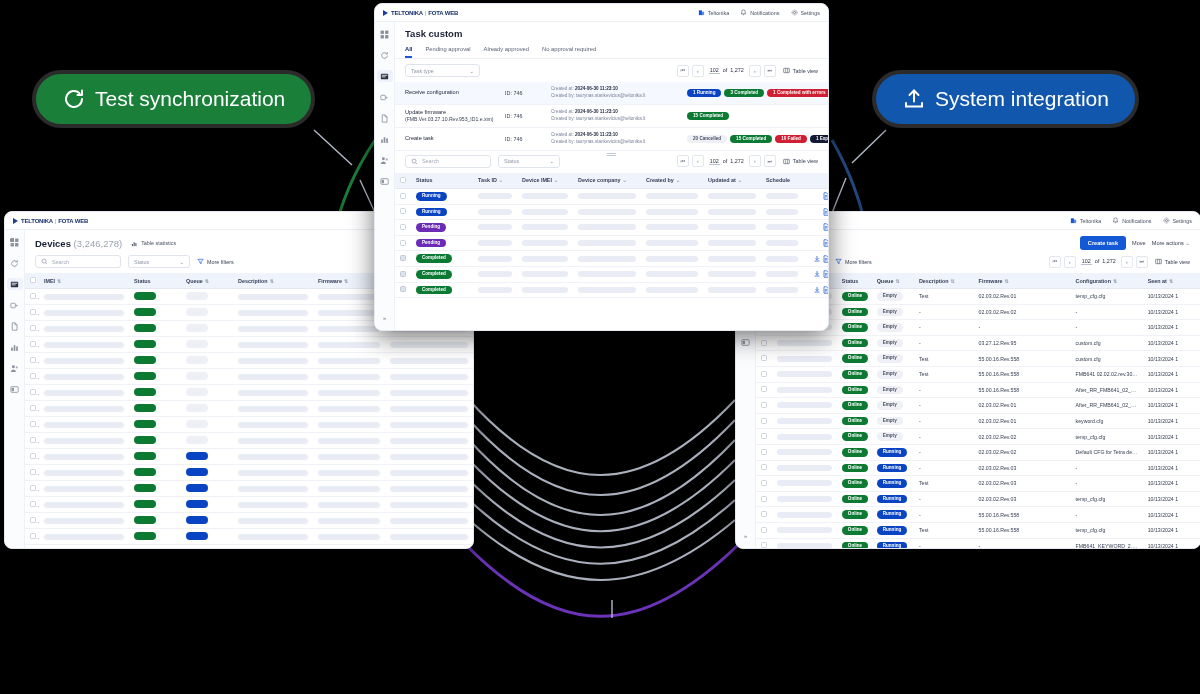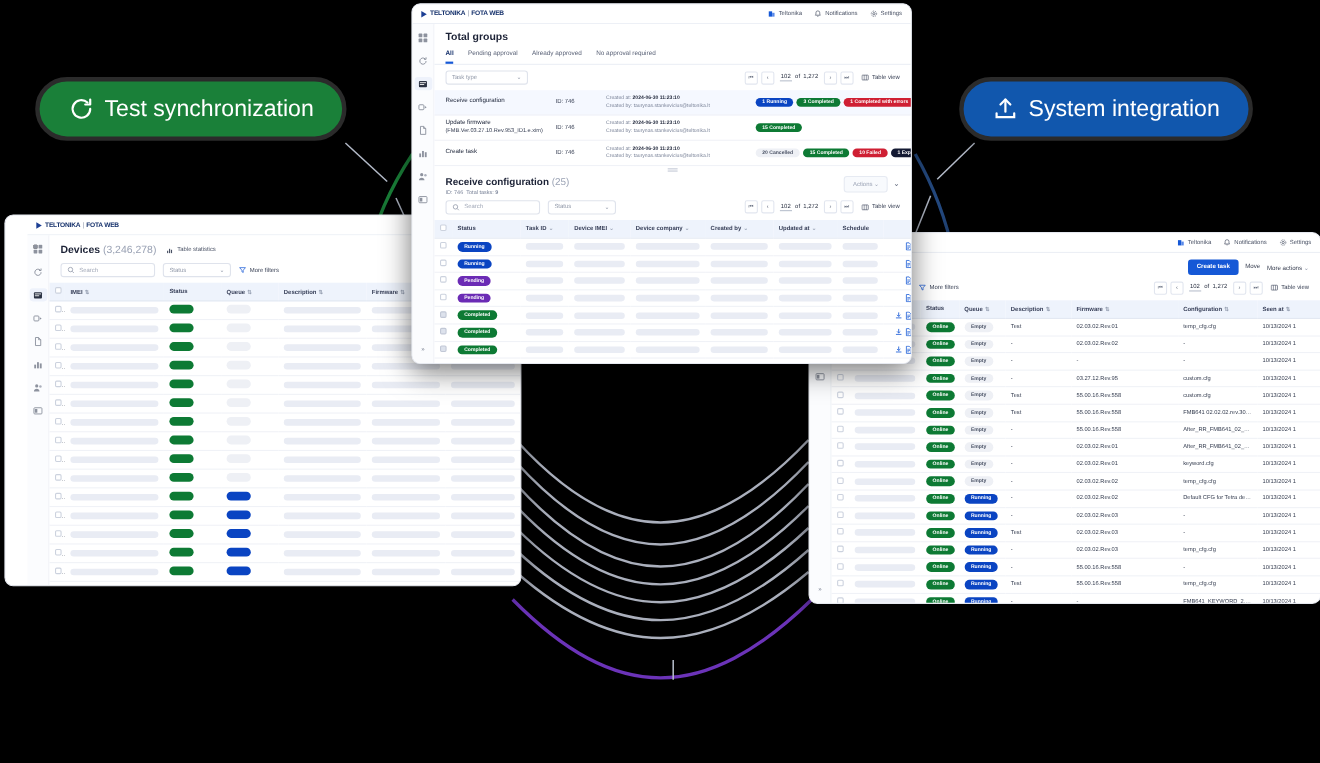--- a/index.html
+++ b/index.html
@@ -138,21 +138,21 @@
   }
   .pill.green { background: #0d7a34; }
   .pill.blue  { background: #0a44c2; }
   .pill.purple{ background: #6b2bb5; }
   .pill.red   { background: #cf1f33; }
   .pill.navy  { background: #141a33; }
   .pill.grey  { background: #eef0f5; color: #4a5265; }
   .pill.blank { min-width: 22px; height: 8px; padding: 0; }
 
   
-  #win-left { left: 4px; top: 195px; width: 470px; height: 338px; padding-left: 20px; }
+  #win-left { left: 4px; top: 211px; width: 470px; height: 338px; }
   
   #win-right { left: 735px; top: 211px; width: 466px; height: 338px; }
   
   #win-center { left: 374px; top: 3px; width: 455px; height: 328px; z-index: 5; }
 
   
   .tabs { display: flex; gap: 13px; padding: 0 10px; flex: 0 0 auto; border-bottom: 1px solid #eceff5; }
   .tab { font-size: 5.8px; color: #5a6277; padding: 3px 0 4px 0; white-space: nowrap; }
   .tab.active { color: #14306b; font-weight: 700; border-bottom: 2px solid #1558d6; }
 
@@ -1083,21 +1083,21 @@
               <rect x="3" y="5" width="4" height="6" fill="#4a5265"></rect>
             </svg>
         </div>
         <div class="rail-item" style="margin-top:auto;margin-bottom:6px">
           <span style="font-size:5.5px;color:#6a7285">»</span>
         </div>
       </div>
 
       <div class="content">
         <div class="page-head" style="padding-bottom:4px">
-          <div class="page-title">Total groups</div>
+          <div class="page-title">Task custom</div>
         </div>
 
         <div class="tabs" id="center-tabs">
             <div class="tab active">All</div>
             <div class="tab">Pending approval</div>
             <div class="tab">Already approved</div>
             <div class="tab">No approval required</div>
           </div>
 
         <div class="filterbar" style="padding-top:5px">
@@ -1154,39 +1154,20 @@
                 <span class="pill red">10 Failed</span>
                 <span class="pill navy">1 Expired</span>
               </div>
             </div>
           </div>
 
         <div class="drag-handle">
             <span></span>
           </div>
 
-        <div class="detail-head">
-          <div>
-            <div class="detail-title">
-              <span>Receive configuration</span>
-              <span class="cnt">(25)</span>
-            </div>
-            <div class="detail-sub">
-              <span>ID: 746</span>
-              &nbsp;<span>Total tasks:</span>
-              <b>9</b>
-            </div>
-          </div>
-          <div class="detail-actions">
-            <div class="btn-ghost">
-              <span>Actions</span> ⌄
-            </div>
-            <span style="font-size:7px;color:#6a7285">⌄</span>
-          </div>
-        </div>
 
         <div class="filterbar">
           <div class="search-box">
             <svg class="tb-ico" viewBox="0 0 16 16">
                 <circle cx="7" cy="7" r="4.6" fill="none" stroke="#8f97a7" stroke-width="1.6"></circle>
                 <path d="M10.4 10.4L14 14" stroke="#8f97a7" stroke-width="1.6"></path>
               </svg>
             <span class="ph">Search</span>
           </div>
           <div class="select-box">

